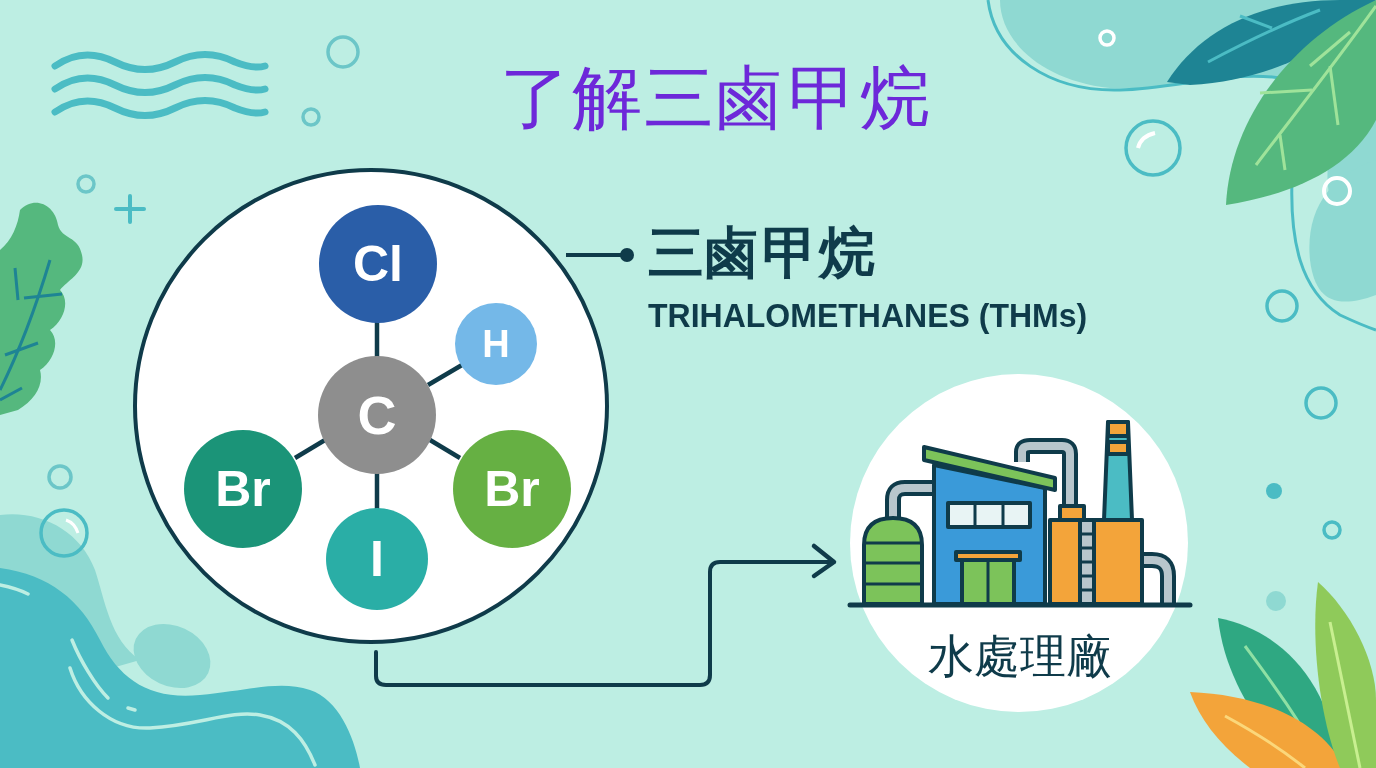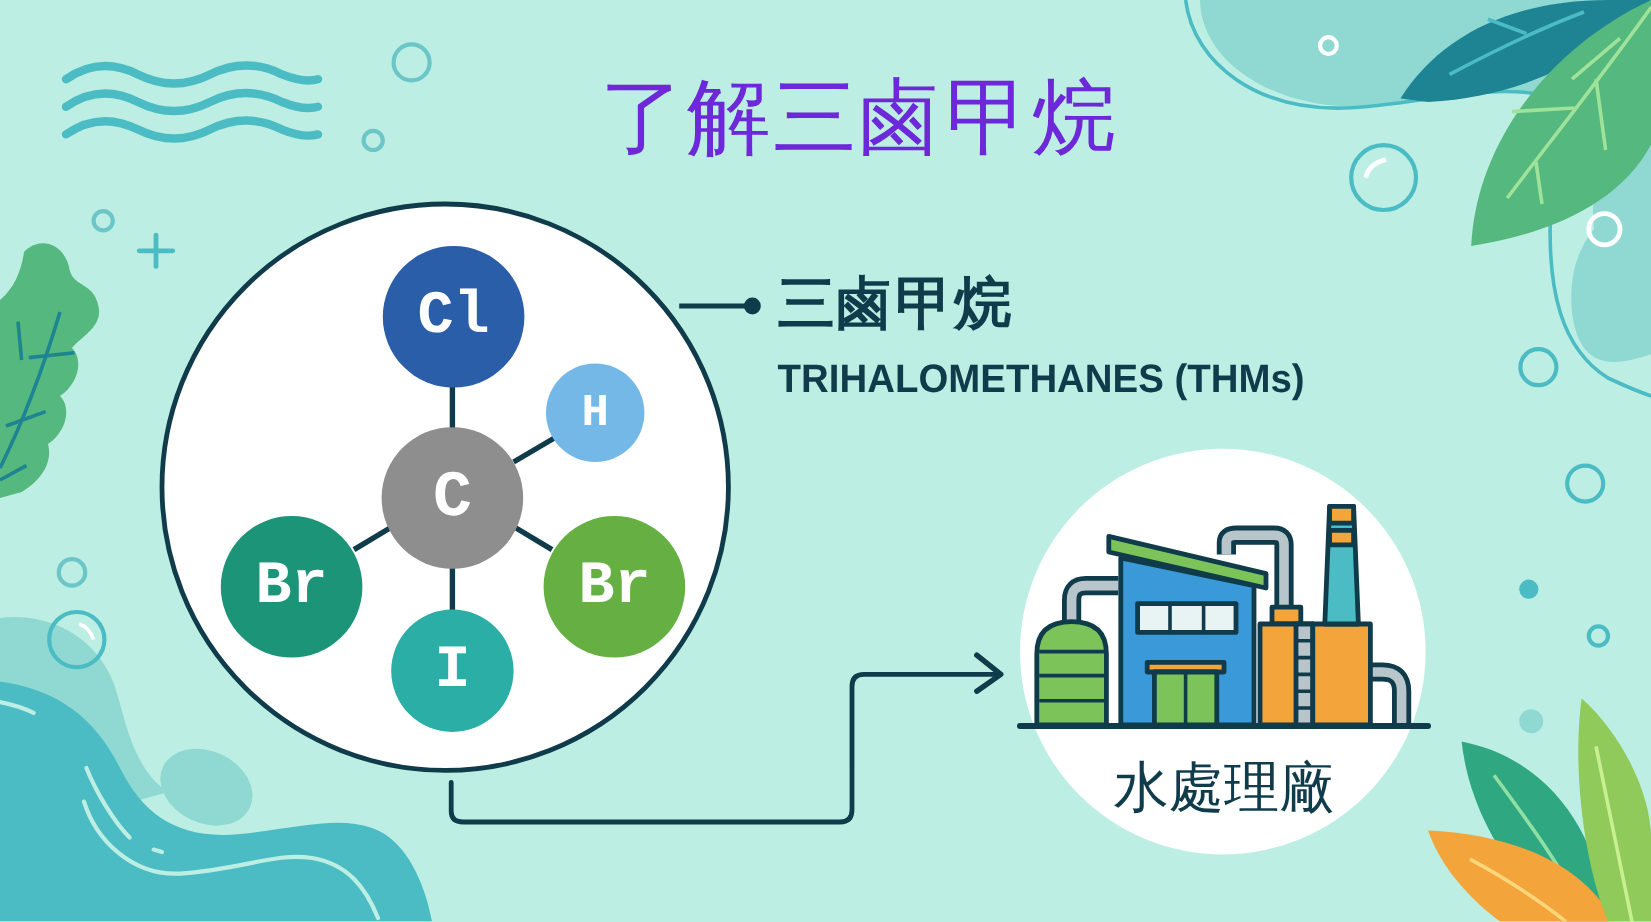--- a/index.html
+++ b/index.html
@@ -10,39 +10,39 @@
       font-family: "DejaVu Sans", "Liberation Sans", sans-serif;
     }
     .layer { position: absolute; left: 0; top: 0; width: 1376px; height: 768px; }
     .title {
       position: absolute; left: 0; width: 1376px; top: 58px;
       text-align: center; font-size: 70px; font-weight: 400;
       color: #6d28d9; letter-spacing: 2px; line-height: 80px; padding-left: 28px;
     }
     .label-zh {
       position: absolute; left: 648px; top: 222px;
-      font-size: 48px; font-weight: 700; color: #0f3b4a; line-height: 62px;
+      font-size: 56px; font-weight: 700; color: #0f3b4a; line-height: 62px;
       letter-spacing: 1px;
     }
     .label-en {
       position: absolute; left: 648px; top: 296px;
       font-family: "Liberation Sans", sans-serif;
       font-size: 33px; font-weight: 700; color: #0f3b4a; line-height: 40px;
       transform: scaleX(0.97); transform-origin: left top;
     }
     .plant-label {
       position: absolute; left: 860px; top: 628px; width: 320px;
       text-align: center; font-size: 46px; font-weight: 400; color: #0f3b4a;
       line-height: 56px;
     }
     .atom {
       position: absolute; border-radius: 50%;
       display: flex; align-items: center; justify-content: center;
       color: #ffffff; font-weight: 700;
-      font-family: Liberation Mono, monospace;
+      font-family: Liberation Sans, sans-serif;
     }
   </style>
 </head>
 <body>
 
 <svg class="layer" viewBox="0 0 1376 768" xmlns="http://www.w3.org/2000/svg">
 
   <path d="M1000 0 C1000 40 1040 80 1110 88 C1170 92 1230 70 1300 78 C1330 82 1340 110 1330 150 C1320 200 1340 240 1376 270 L1376 0 Z" fill="#8fd9d2"></path>
   <path d="M988 0 C995 55 1050 92 1120 90 C1180 88 1240 68 1290 80" fill="none" stroke="#4bbcc4" stroke-width="3"></path>
   <path d="M1376 160 C1330 175 1305 210 1310 260 C1315 300 1335 310 1376 295 Z" fill="#8fd9d2"></path>

